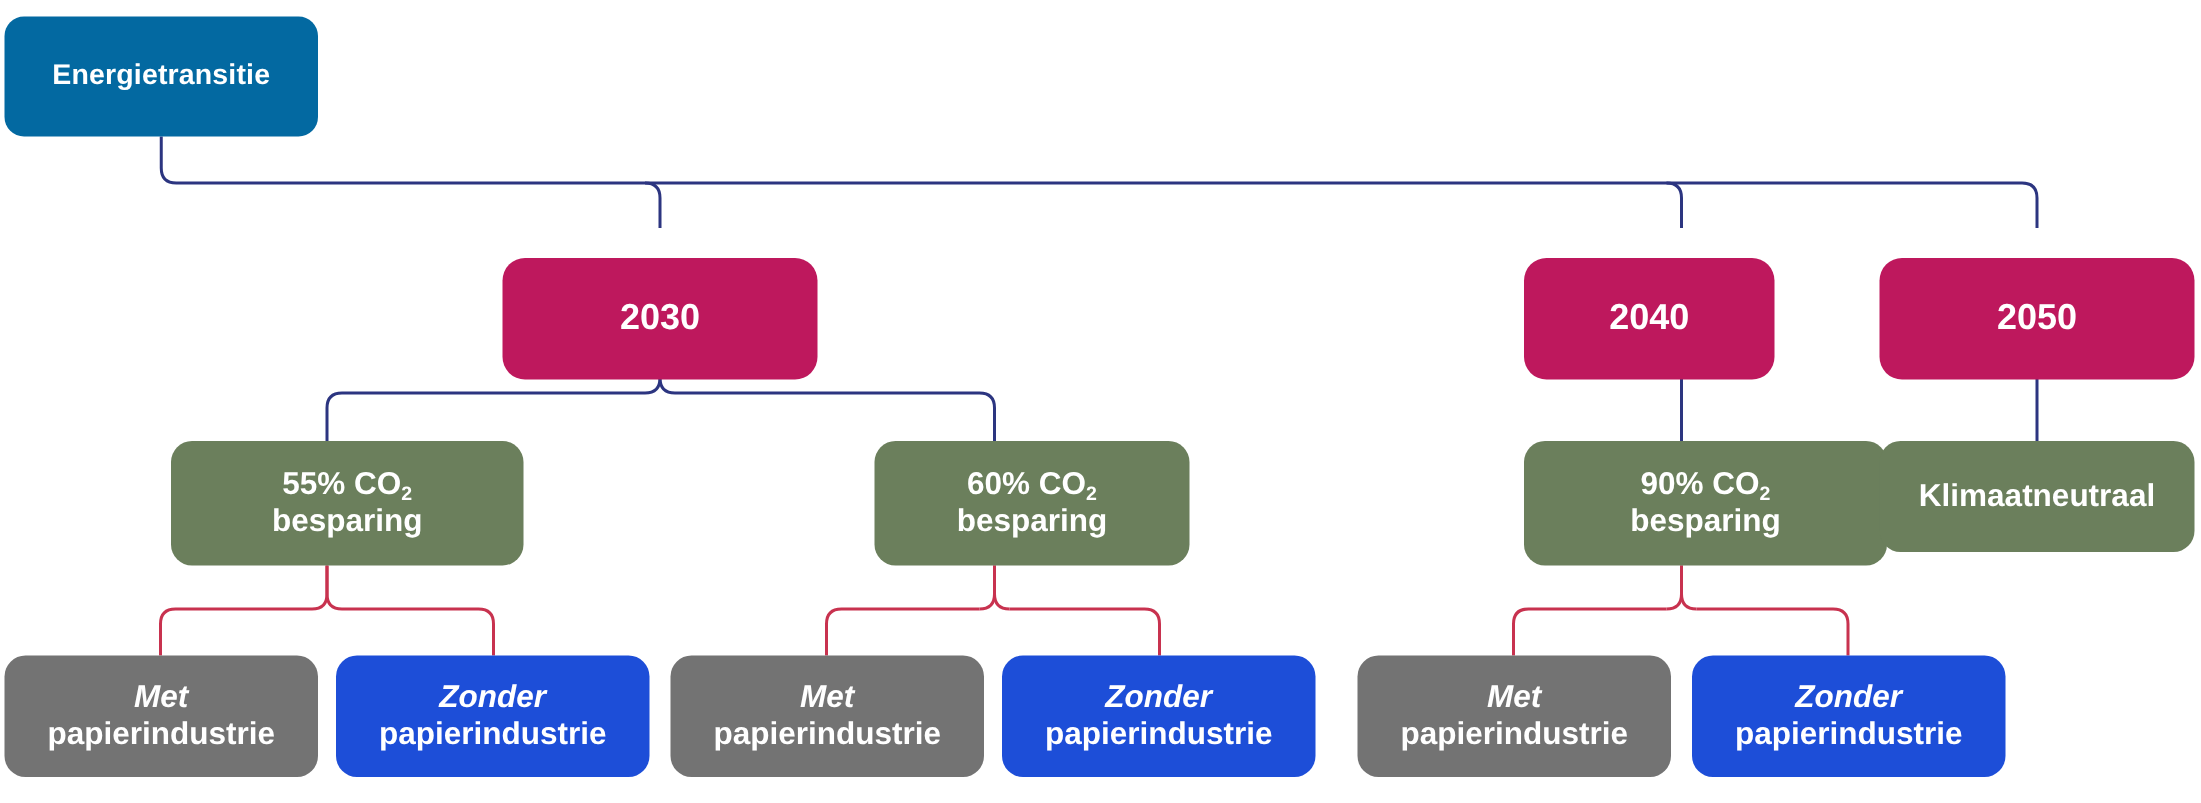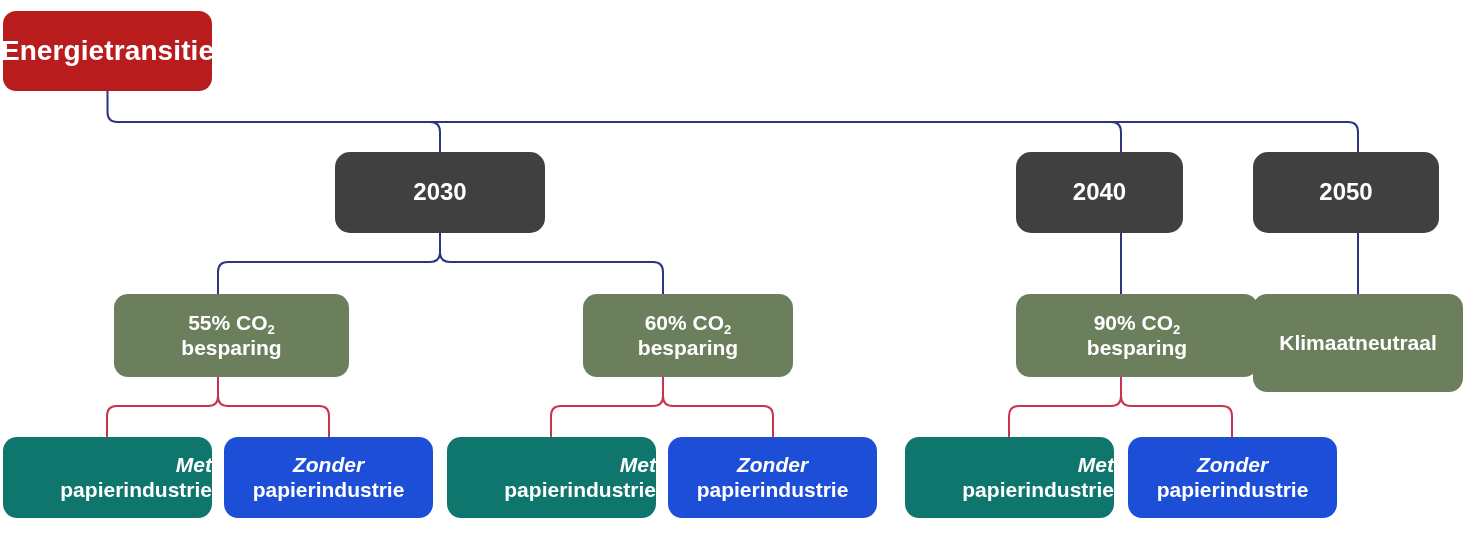--- a/index.html
+++ b/index.html
@@ -33,45 +33,46 @@
     flex-direction: column;
     align-items: center;
     justify-content: center;
     text-align: center;
     color: #ffffff;
     border-radius: 14px;
     line-height: 1.18;
     z-index: 2;
   }
   .node-root {
-    background: #b91c1c;
+    background: #0369a1;
     border-radius: 13px;
-    font-size: 28px;
+    font-size: 19px;
     font-weight: bold;
     letter-spacing: 0.1px;
   }
   .node-year {
-    background: #404040;
+    background: #be185d;
     border-radius: 15px;
     font-size: 24px;
     font-weight: bold;
+    margin-top: 20px;
   }
   .node-goal {
     background: #6b7f5c;
     border-radius: 14px;
     font-size: 21px;
     font-weight: bold;
   }
   .node-goal .line1 { display: block; }
   .node-goal .line2 { display: block; }
   .node-scenario {
     border-radius: 14px;
     font-size: 21px;
   }
-  .node-scenario.with { background: #0f766e; align-items: flex-end; }
+  .node-scenario.with { background: #737373; }
   .node-scenario.without { background: #1d4ed8; }
   .node-scenario .line1 {
     display: block;
     font-weight: bold;
     font-style: italic;
   }
   .node-scenario .line2 {
     display: block;
     font-weight: bold;
   }
@@ -124,40 +125,40 @@
   </div>
 
   <div class="node node-year" style="left:335px; top:152px; width:210px; height:81px;">
     <span>2030</span>
   </div>
 
   <div class="node node-year" style="left:1016px; top:152px; width:167px; height:81px;">
     <span>2040</span>
   </div>
 
-  <div class="node node-year" style="left:1253px; top:152px; width:186px; height:81px;">
+  <div class="node node-year" style="left:1253px; top:152px; width:210px; height:81px;">
     <span>2050</span>
   </div>
 
   <div class="node node-goal" style="left:114px; top:294px; width:235px; height:83px;">
     <span class="line1"><span>55% CO</span><sub>2</sub></span>
     <span class="line2">besparing</span>
   </div>
 
   <div class="node node-goal" style="left:558px; top:294px; width:210px; height:83px;margin-left:25px;">
     <span class="line1"><span>60% CO</span><sub>2</sub></span>
     <span class="line2">besparing</span>
   </div>
 
   <div class="node node-goal" style="left:1016px; top:294px; width:242px; height:83px;">
     <span class="line1"><span>90% CO</span><sub>2</sub></span>
     <span class="line2">besparing</span>
   </div>
 
-  <div class="node node-goal" style="left:1253px; top:294px; width:210px; height:98px;">
+  <div class="node node-goal" style="left:1253px; top:294px; width:210px; height:74px;">
     <span>Klimaatneutraal</span>
   </div>
 
   <div class="node node-scenario with" style="left:3px; top:437px; width:209px; height:81px;">
     <span class="line1">Met</span>
     <span class="line2">papierindustrie</span>
   </div>
 
   <div class="node node-scenario without" style="left:224px; top:437px; width:209px; height:81px;">
     <span class="line1">Zonder</span>

